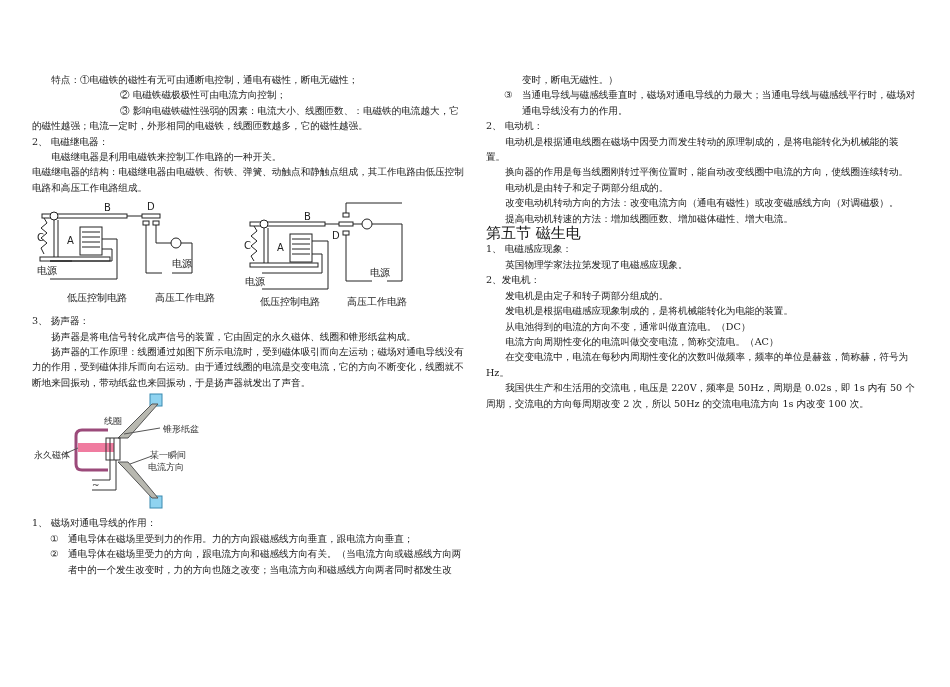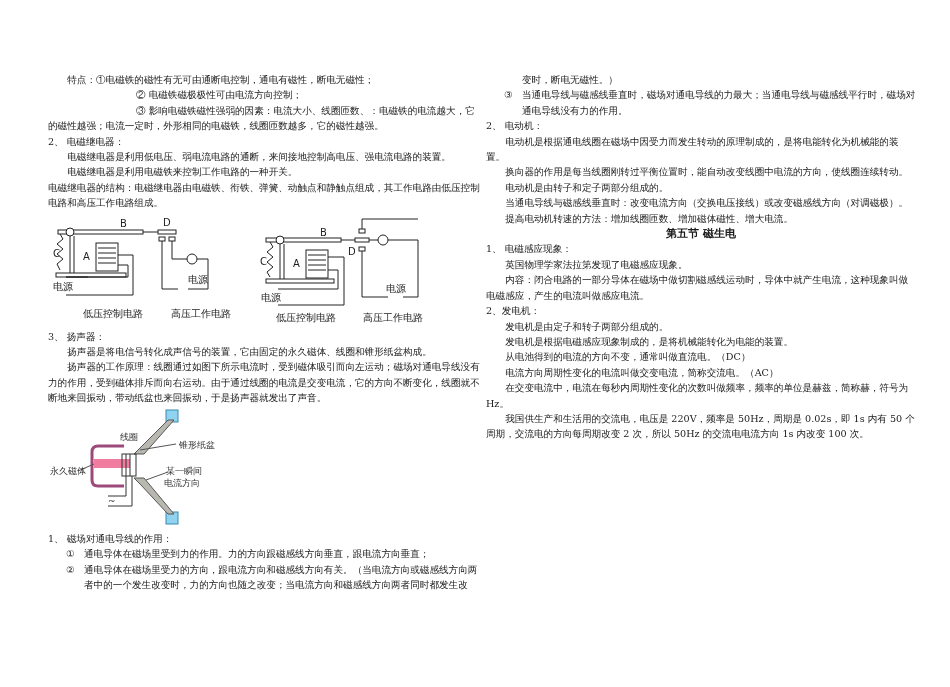--- a/index.html
+++ b/index.html
@@ -1,42 +1,41 @@
 <!DOCTYPE html>
 <html><head>
 <meta charset="utf-8">
 <style>
   html, body { margin:0; padding:0; background:#ffffff; }
   body { width:950px; height:687px; position:relative; overflow:hidden;
          font-family:"DejaVu Serif","Liberation Serif",serif; color:#1a1a1a; }
   .col { position:absolute; top:72px; font-size:9.6px; line-height:15.4px; }
-  .col-left { left:48px; width:436px; }
+  .col-left { left:32px; width:436px; }
   .col-right { left:486px; width:430px; }
   p { margin:0; }
   .ind1 { text-indent:2em; }
   .feat-sub { padding-left:88px; }
   .feat-sub3 { text-indent:88px; }
-  .heading { text-align:center; font-weight:bold; font-family:"DejaVu Sans","Liberation Sans",sans-serif; font-size:11px; }
+  .heading { font-weight:normal; font-family:"DejaVu Sans","Liberation Sans",sans-serif; font-size:15px; }
   .circ-item { display:flex; padding-left:18px; }
   .circ-item .num { width:18px; flex:none; }
   .circ-item .txt { flex:1; }
   .cont { padding-left:36px; }
   .fig { position:relative; }
   svg text { font-family:"DejaVu Sans","Liberation Sans",sans-serif; }
 </style>
 </head>
 <body>
 
 <div class="col col-left">
   <p class="ind1"><span>特点：</span><span>①电磁铁的磁性有无可由通断电控制，通电有磁性，断电无磁性；</span></p>
   <p class="feat-sub">② 电磁铁磁极极性可由电流方向控制；</p>
   <p class="feat-sub3">③ 影响电磁铁磁性强弱的因素：电流大小、线圈匝数、：电磁铁的电流越大，它的磁性越强；电流一定时，外形相同的电磁铁，线圈匝数越多，它的磁性越强。</p>
 
   <p>2、 电磁继电器：</p>
-  <p class="ind1">电磁继电器是利用低电压、弱电流电路的通断，来间接地控制高电压、强电流电路的装置。</p>
   <p class="ind1">电磁继电器是利用电磁铁来控制工作电路的一种开关。</p>
   <p>电磁继电器的结构：电磁继电器由电磁铁、衔铁、弹簧、动触点和静触点组成，其工作电路由低压控制电路和高压工作电路组成。</p>
 
   <div class="fig" style="height:114px; margin-top:4px;">
     <svg width="436" height="114" viewBox="0 0 436 114">
       <g stroke="#222" stroke-width="1" fill="none">
 
         <rect x="10" y="15" width="85" height="4" fill="#fff"></rect>
         <circle cx="22" cy="17" r="4" fill="#fff"></circle>
         <line x1="22" y1="21" x2="22" y2="58"></line>
@@ -153,27 +152,26 @@
 <div class="col col-right">
   <p class="cont">变时，断电无磁性。）</p>
   <div class="circ-item">
     <span class="num">③</span>
     <span class="txt">当通电导线与磁感线垂直时，磁场对通电导线的力最大；当通电导线与磁感线平行时，磁场对通电导线没有力的作用。</span>
   </div>
   <p>2、 电动机：</p>
   <p class="ind1">电动机是根据通电线圈在磁场中因受力而发生转动的原理制成的，是将电能转化为机械能的装置。</p>
   <p class="ind1">换向器的作用是每当线圈刚转过平衡位置时，能自动改变线圈中电流的方向，使线圈连续转动。</p>
   <p class="ind1">电动机是由转子和定子两部分组成的。</p>
-  <p class="ind1">当通电导线与磁感线垂直时：改变电流方向（交换电压接线）或改变磁感线方向（对调磁极）。</p>
+  <p class="ind1">改变电动机转动方向的方法：改变电流方向（通电有磁性）或改变磁感线方向（对调磁极）。</p>
   <p class="ind1">提高电动机转速的方法：增加线圈匝数、增加磁体磁性、增大电流。</p>
 
   <p class="heading">第五节  磁生电</p>
   <p>1、 电磁感应现象：</p>
   <p class="ind1">英国物理学家法拉第发现了电磁感应现象。</p>
-  <p class="ind1">内容：闭合电路的一部分导体在磁场中做切割磁感线运动时，导体中就产生电流，这种现象叫做电磁感应，产生的电流叫做感应电流。</p>
   <p>2、发电机：</p>
   <p class="ind1">发电机是由定子和转子两部分组成的。</p>
   <p class="ind1">发电机是根据电磁感应现象制成的，是将机械能转化为电能的装置。</p>
   <p class="ind1">从电池得到的电流的方向不变，通常叫做直流电。（DC）</p>
   <p class="ind1">电流方向周期性变化的电流叫做交变电流，简称交流电。（AC）</p>
   <p class="ind1">在交变电流中，电流在每秒内周期性变化的次数叫做频率，频率的单位是赫兹，简称赫，符号为Hz。</p>
   <p class="ind1">我国供生产和生活用的交流电，电压是 220V，频率是 50Hz，周期是 0.02s，即 1s 内有 50 个周期，交流电的方向每周期改变 2 次，所以 50Hz 的交流电电流方向 1s 内改变 100 次。</p>
 </div>
 
 </body></html>

